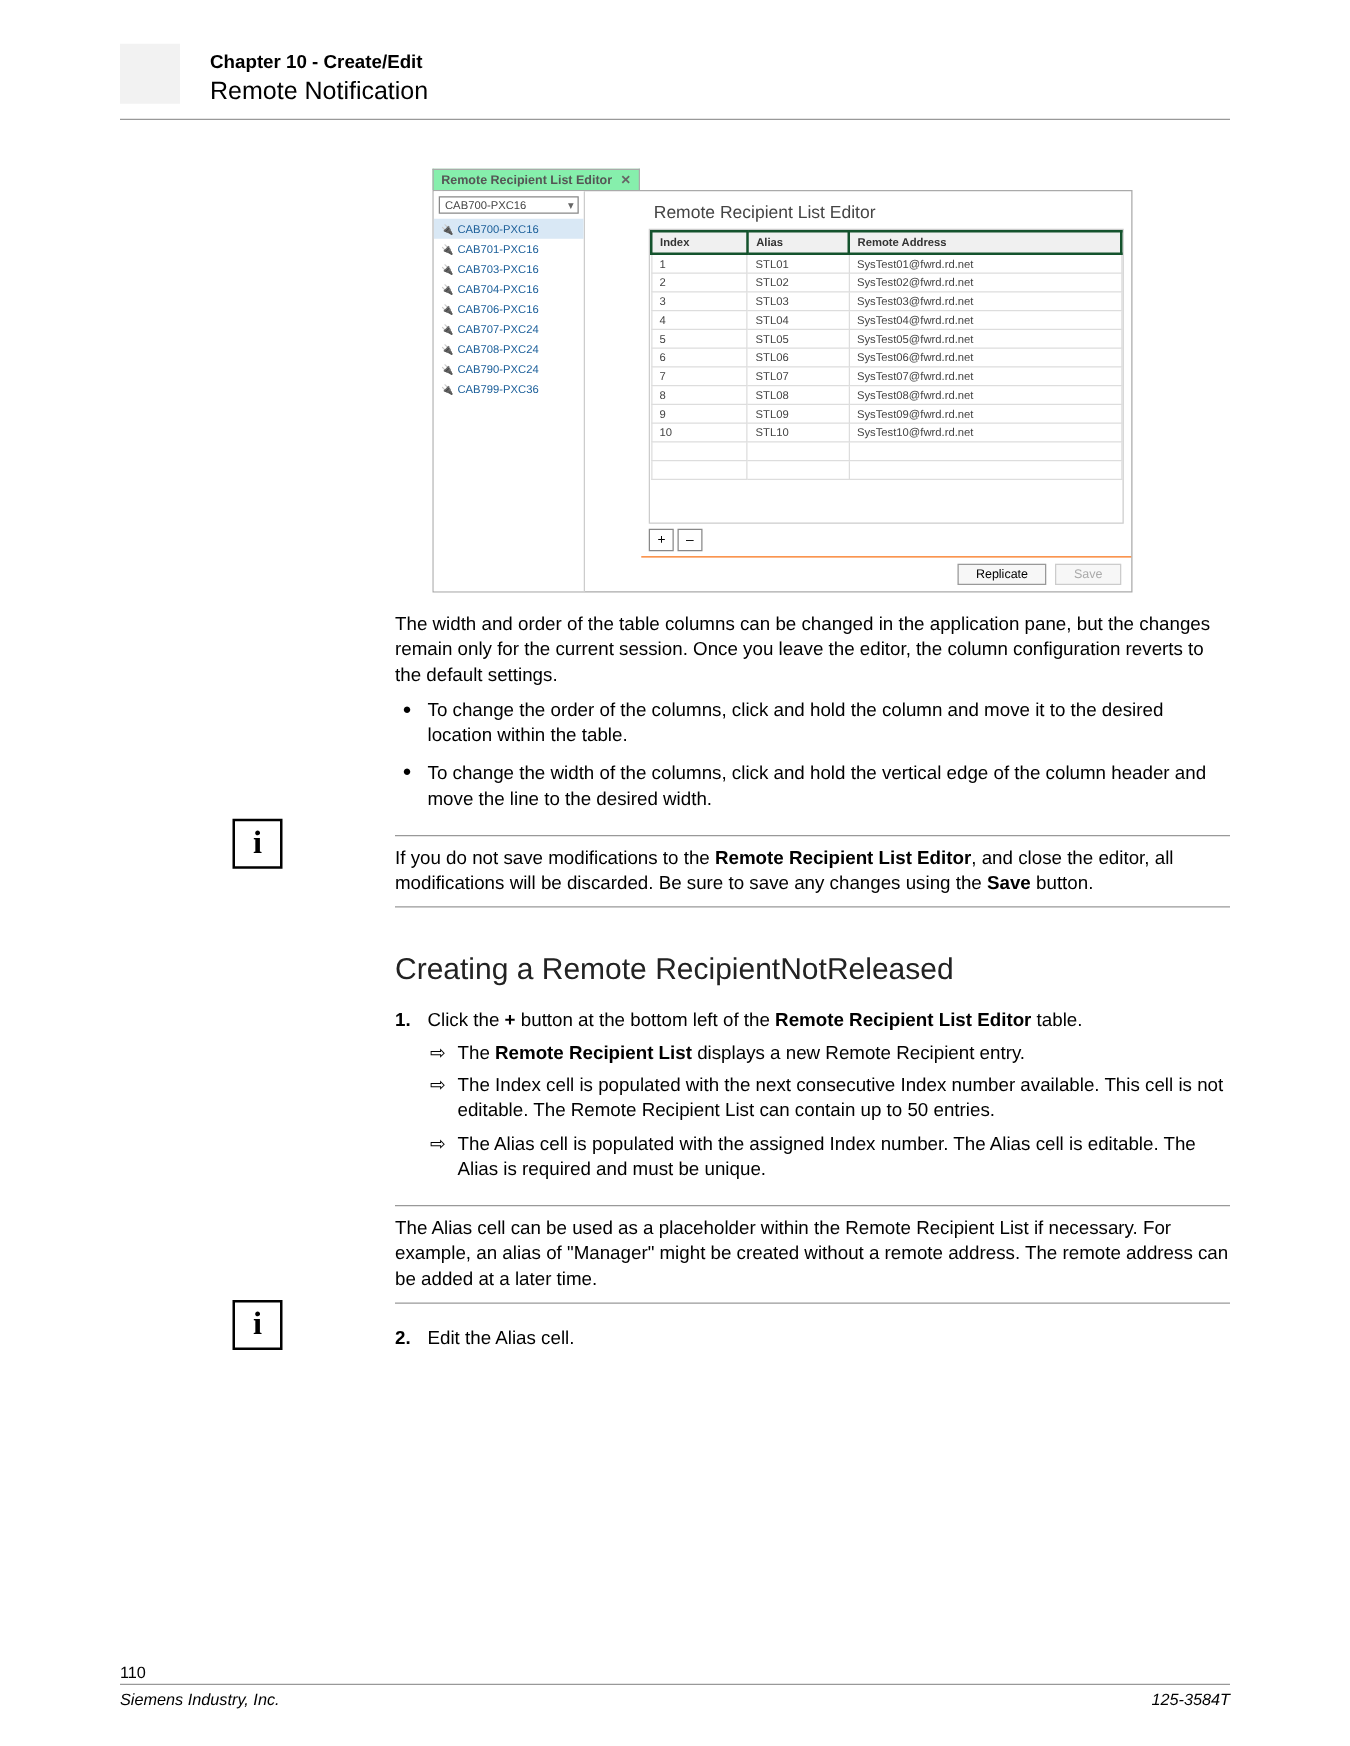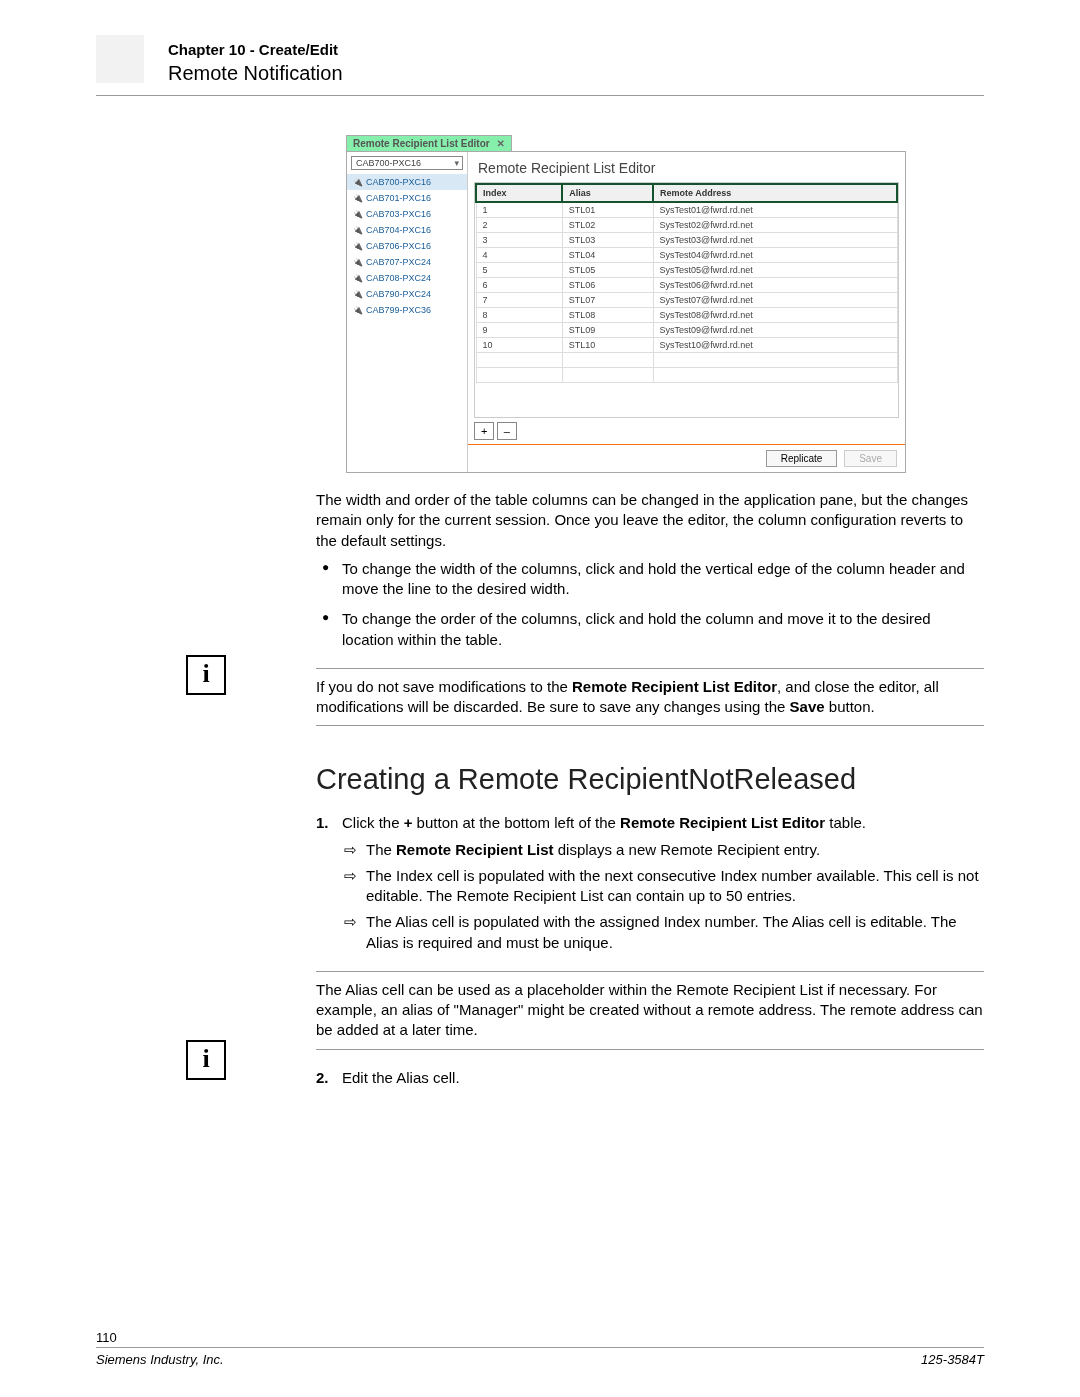--- a/index.html
+++ b/index.html
@@ -7,21 +7,21 @@
   
   .hdr{position:absolute;left:50px;top:35px;right:50px;}
   .hdr-square{width:48px;height:48px;background:#f2f2f2;float:left;margin-right:24px;}
   .hdr-title{font-size:15px;font-weight:bold;padding-top:6px;}
   .hdr-sub{font-size:20px;padding-top:4px;}
   .hdr-rule{position:absolute;left:50px;right:50px;top:95px;border-top:1px solid #999;}
   
   .ui{position:absolute;left:300px;top:135px;width:560px;height:345px;font-size:10px;color:#333;}
   .ui-tab{display:inline-block;border:1px solid #aaa;border-bottom:none;background:#86efac;padding:2px 6px;font-weight:bold;color:#555;}
   .ui-tab .x{margin-left:4px;color:#666;cursor:pointer;}
-  .ui-body{border:1px solid #aaa;display:flex;height:320px;}
+  .ui-body{border:1px solid #aaa;display:flex;height:320px;gap:45px;}
   .ui-side{width:120px;border-right:1px solid #ccc;background:#fff;overflow:hidden;}
   .ui-combo{border:1px solid #888;margin:4px;padding:1px 16px 1px 4px;font-size:9px;color:#444;background:#fff;position:relative;}
   .ui-combo:after{content:"▾";position:absolute;right:3px;top:1px;color:#666;}
   .ui-side-item{padding:3px 6px;font-size:9px;color:#1a5e99;cursor:pointer;}
   .ui-side-item.sel{background:#d9e8f5;}
   .ui-side-item:before{content:"🔌";font-size:8px;margin-right:3px;color:#3a7a3a;}
   .ui-main{flex:1;display:flex;flex-direction:column;}
   .ui-title{font-size:14px;color:#444;padding:8px 10px 6px;}
   .ui-grid{flex:1;margin:0 6px;border:1px solid #ccc;}
   .ui-grid table{width:100%;border-collapse:collapse;font-size:9px;}
@@ -34,21 +34,21 @@
   .ui-foot button.disabled{color:#aaa;border-color:#ccc;}
   
   .content{position:absolute;left:270px;right:50px;top:490px;font-size:15px;line-height:1.35;}
   .content p{margin:0 0 8px;}
   ul.bul{list-style:none;padding:0;margin:6px 0 10px;}
   ul.bul>li{position:relative;padding-left:26px;margin-bottom:10px;}
   ul.bul>li:before{content:"●";position:absolute;left:6px;top:0;font-size:12px;}
   .note-rule{border-top:1px solid #999;margin:18px 0 8px;}
   .note-rule.bottom{margin:8px 0 18px;}
   .info-icon{position:absolute;width:36px;height:36px;border:2px solid #000;text-align:center;font-family:Georgia,serif;font-weight:bold;font-size:26px;line-height:34px;}
-  h2.sect{font-size:29px;font-weight:normal;color:#222;margin:34px 0 14px;}
+  h2.sect{font-size:24px;font-weight:normal;color:#222;margin:34px 0 14px;}
   ol.steps{list-style:none;padding:0;margin:0;counter-reset:st;}
   ol.steps>li{counter-increment:st;position:relative;padding-left:26px;margin-bottom:10px;}
   ol.steps>li:before{content:counter(st)".";position:absolute;left:0;font-weight:bold;}
   ul.arrow{list-style:none;padding:0;margin:6px 0 0 0;}
   ul.arrow>li{position:relative;padding-left:24px;margin-bottom:6px;}
   ul.arrow>li:before{content:"⇨";position:absolute;left:2px;top:0;}
   
   .ftr{position:absolute;left:50px;right:50px;bottom:30px;font-size:13px;}
   .ftr .pg{margin-bottom:2px;}
   .ftr-rule{border-top:1px solid #999;margin-bottom:4px;}
@@ -171,22 +171,22 @@
           <button>Replicate</button>
           <button class="disabled">Save</button>
         </div>
       </div>
     </div>
   </div>
 
   <div class="content">
     <p>The width and order of the table columns can be changed in the application pane, but the changes remain only for the current session. Once you leave the editor, the column configuration reverts to the default settings.</p>
     <ul class="bul">
+      <li>To change the order of the columns, click and hold the column and move it to the desired location within the table.</li>
       <li>To change the width of the columns, click and hold the vertical edge of the column header and move the line to the desired width.</li>
-      <li>To change the order of the columns, click and hold the column and move it to the desired location within the table.</li>
     </ul>
 
     <div class="note-rule"></div>
     <p>
       <span>If you do not save modifications to the </span><b>Remote Recipient List Editor</b><span>, and close the editor, all modifications will be discarded. Be sure to save any changes using the </span><b>Save</b><span> button.</span>
     </p>
     <div class="note-rule bottom"></div>
 
     <h2 class="sect">Creating a Remote RecipientNotReleased</h2>
 

